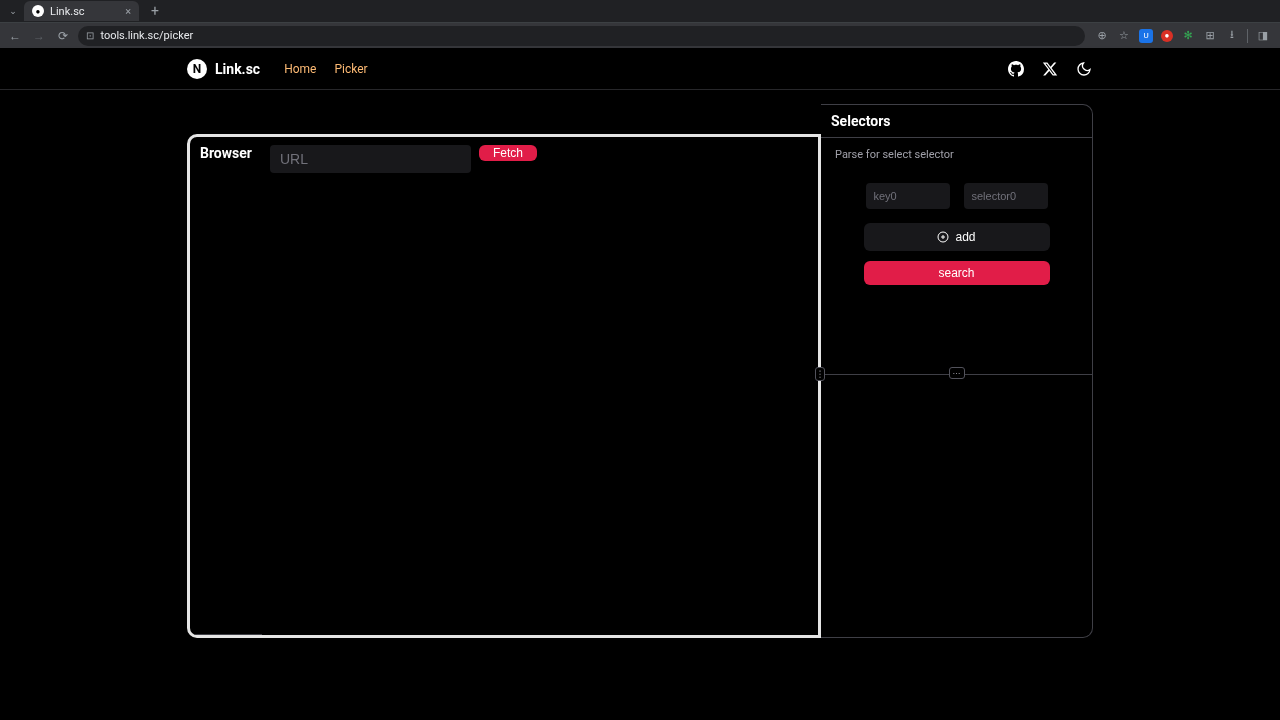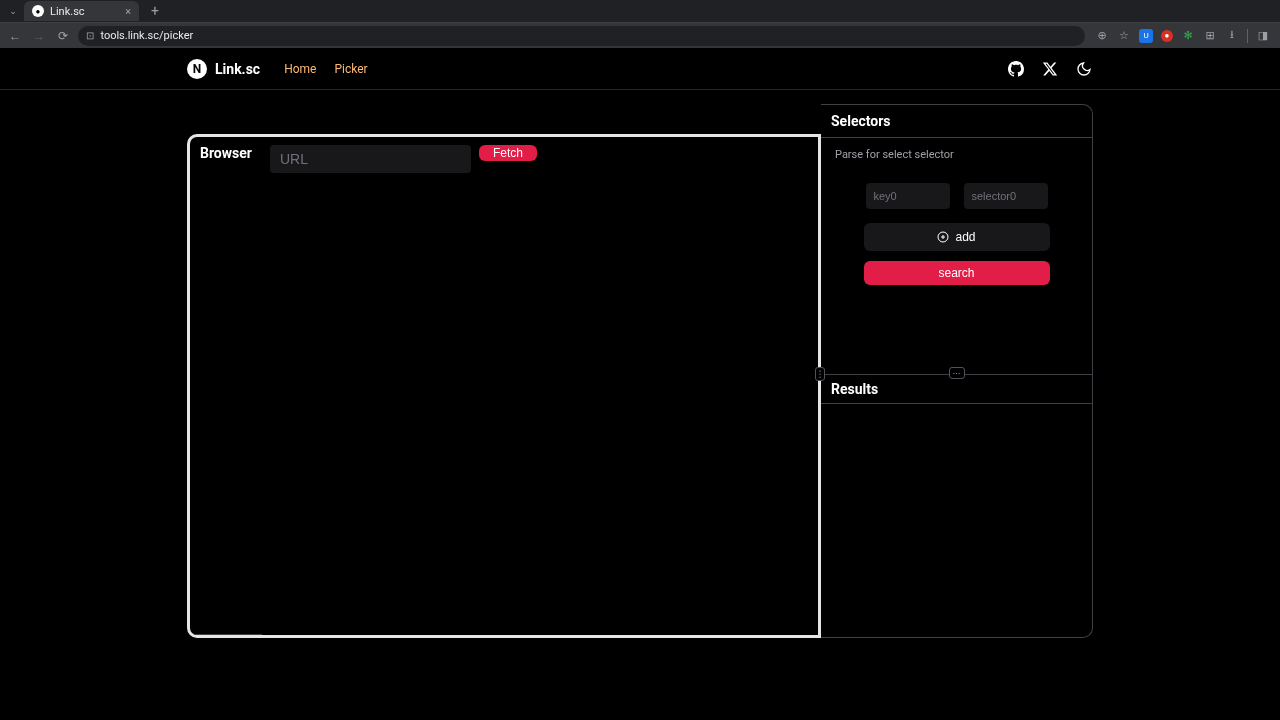--- a/index.html
+++ b/index.html
@@ -422,18 +422,15 @@
               <span>add</span>
             </button>
             <button class="search-btn">search</button>
           </div>
         </div>
       </div>
 
       <div class="drag-handle-h">⋮</div>
       <div class="drag-handle-v">⋯</div>
 
-      <div class="results-panel">
-        <div class="results-title">Results</div>
-      </div>
     </div>
   </div>
 </div>
 
 </body></html>

